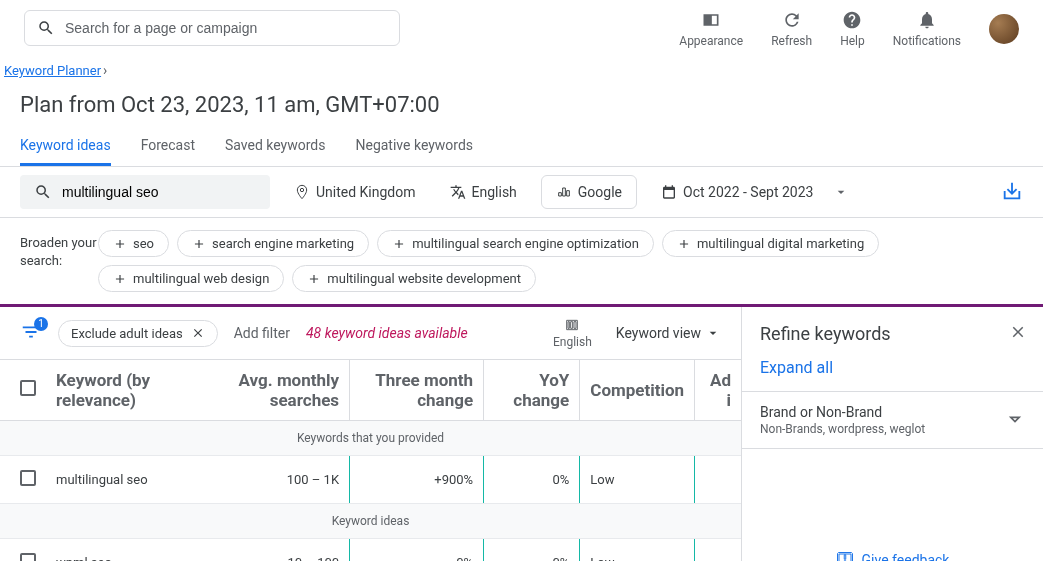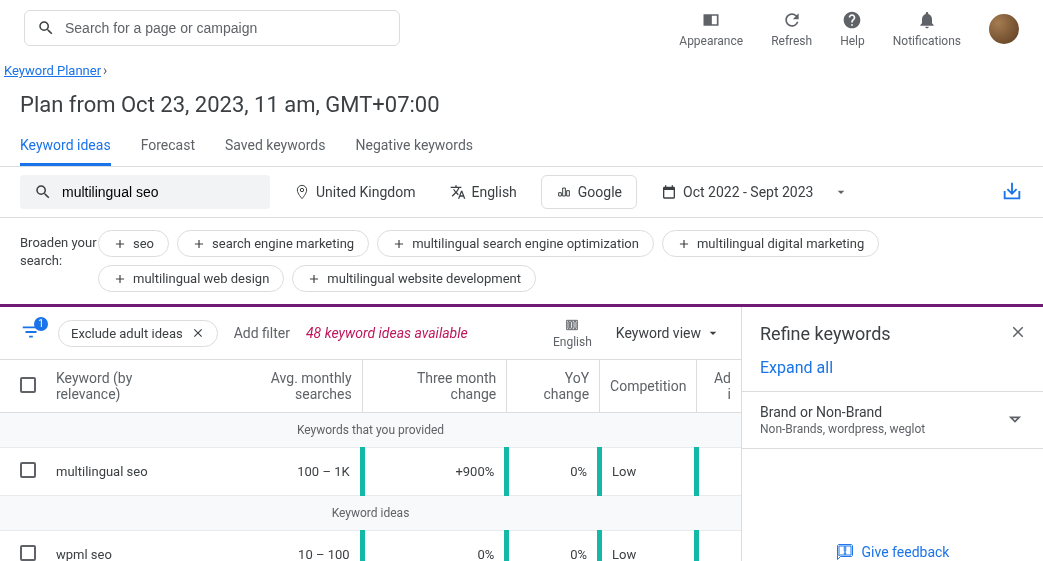--- a/index.html
+++ b/index.html
@@ -36,23 +36,23 @@
 .table-area { flex: 1; min-width: 0; }
 .toolbar { display: flex; align-items: center; padding: 10px 20px; gap: 16px; }
 .funnel { position: relative; color: #1a73e8; }
 .funnel .badge { position: absolute; top: -4px; right: -6px; background: #1a73e8; color: #fff; font-size: 10px; border-radius: 8px; padding: 0 4px; line-height: 14px; min-width: 14px; text-align: center; }
 .chip-removable { display: inline-flex; align-items: center; gap: 8px; border: 1px solid #dadce0; border-radius: 18px; padding: 5px 12px; font-size: 13px; color: #3c4043; }
 .add-filter { color: #5f6368; font-size: 14px; cursor: pointer; }
 .avail { color: #be185d; font-size: 14px; font-style: italic; }
 .columns-btn { display: flex; flex-direction: column; align-items: center; gap: 2px; font-size: 12px; color: #5f6368; cursor: pointer; }
 .view-dd { display: flex; align-items: center; gap: 4px; color: #3c4043; cursor: pointer; }
 table { width: 100%; border-collapse: collapse; }
-th { text-align: left; font-weight: 400; font-size: 14px; color: #5f6368; padding: 10px 10px; border-top: 1px solid #dadce0; border-bottom: 1px solid #dadce0; border-right: 1px solid #dadce0; }
+th { text-align: left; font-weight: 700; font-size: 17px; color: #5f6368; padding: 10px 10px; border-top: 1px solid #dadce0; border-bottom: 1px solid #dadce0; border-right: 1px solid #dadce0; }
 th.right, td.right { text-align: right; }
-td { padding: 14px 10px; font-size: 13px; color: #3c4043; border-bottom: 1px solid #e8eaed; border-right: 5px solid #14b8a6; }
+td { padding: 14px 10px; font-size: 13px; color: #3c4043; border-bottom: 1px solid #e8eaed; border-right: 1px solid #14b8a6; }
 th:first-child, td:first-child { border-right: none; width: 40px; text-align: center; padding-left: 20px; }
 th:nth-child(2), td:nth-child(2) { border-right: none; }
 .section-row td { background: #f8f9fa; font-size: 12px; color: #5f6368; padding: 10px 20px; border-right: none; }
 .checkbox { width: 16px; height: 16px; border: 2px solid #5f6368; border-radius: 2px; display: inline-block; }
 .refine-panel { width: 302px; border-left: 1px solid #dadce0; display: flex; flex-direction: column; }
 .refine-header { display: flex; align-items: center; padding: 16px 16px 8px 18px; }
 .refine-header h2 { font-size: 18px; font-weight: 400; }
 .refine-header .close { margin-left: auto; cursor: pointer; color: #5f6368; }
 .expand-all { color: #1a73e8; font-size: 16px; padding: 6px 18px 14px 18px; cursor: pointer; }
 .refine-group { border-top: 1px solid #dadce0; border-bottom: 1px solid #dadce0; padding: 12px 18px; cursor: pointer; display: flex; align-items: center; }

